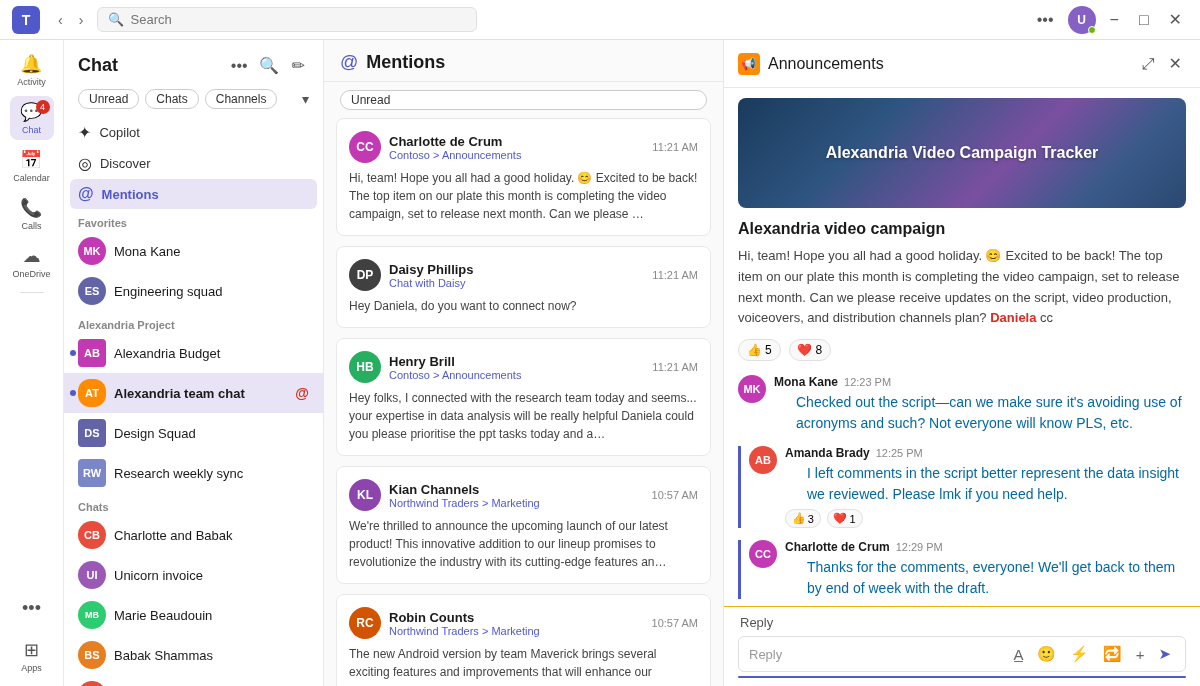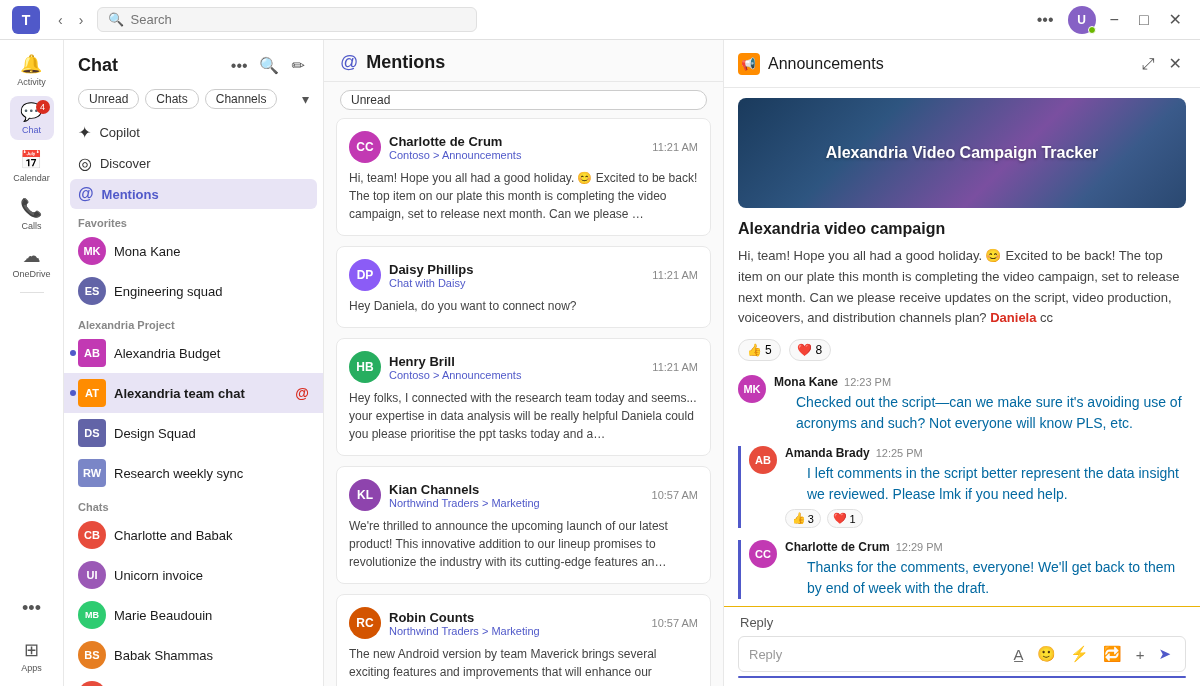--- a/index.html
+++ b/index.html
@@ -372,21 +372,21 @@
 
       <div class="section-label">Alexandria Project</div>
 
       <div class="chat-item">
         <div class="bullet"></div>
         <div class="chat-item-avatar" style="background:#c239b3;border-radius:4px;">AB</div>
         <span class="chat-item-name">Alexandria Budget</span>
       </div>
       <div class="chat-item active">
         <div class="bullet"></div>
-        <div class="chat-item-avatar" style="background:#ff8c00;border-radius:4px;">AT</div>
+        <div class="chat-item-avatar" style="background:#ff8c00;border-radius:12px;">AT</div>
         <span class="chat-item-name">Alexandria team chat</span>
         <span class="chat-item-mention">@</span>
       </div>
       <div class="chat-item">
         <div class="chat-item-avatar" style="background:#6264a7;border-radius:4px;">DS</div>
         <span class="chat-item-name">Design Squad</span>
       </div>
       <div class="chat-item">
         <div class="chat-item-avatar" style="background:#7a86c7;border-radius:4px;">RW</div>
         <span class="chat-item-name">Research weekly sync</span>
@@ -435,21 +435,21 @@
             <div class="mention-name">Charlotte de Crum</div>
             <div class="mention-source">Contoso &gt; Announcements</div>
           </div>
           <span class="mention-time">11:21 AM</span>
         </div>
         <div class="mention-text">Hi, team! Hope you all had a good holiday. 😊 Excited to be back! The top item on our plate this month is completing the video campaign, set to release next month. Can we please …</div>
       </div>
 
       <div class="mention-card">
         <div class="mention-card-header">
-          <div class="mention-avatar" style="background:#8b5cf6;">DP</div>
+          <div class="mention-avatar" style="background:#404040;">DP</div>
           <div>
             <div class="mention-name">Daisy Phillips</div>
             <div class="mention-source">Chat with Daisy</div>
           </div>
           <span class="mention-time">11:21 AM</span>
         </div>
         <div class="mention-text">Hey Daniela, do you want to connect now?</div>
       </div>
 
       <div class="mention-card">

